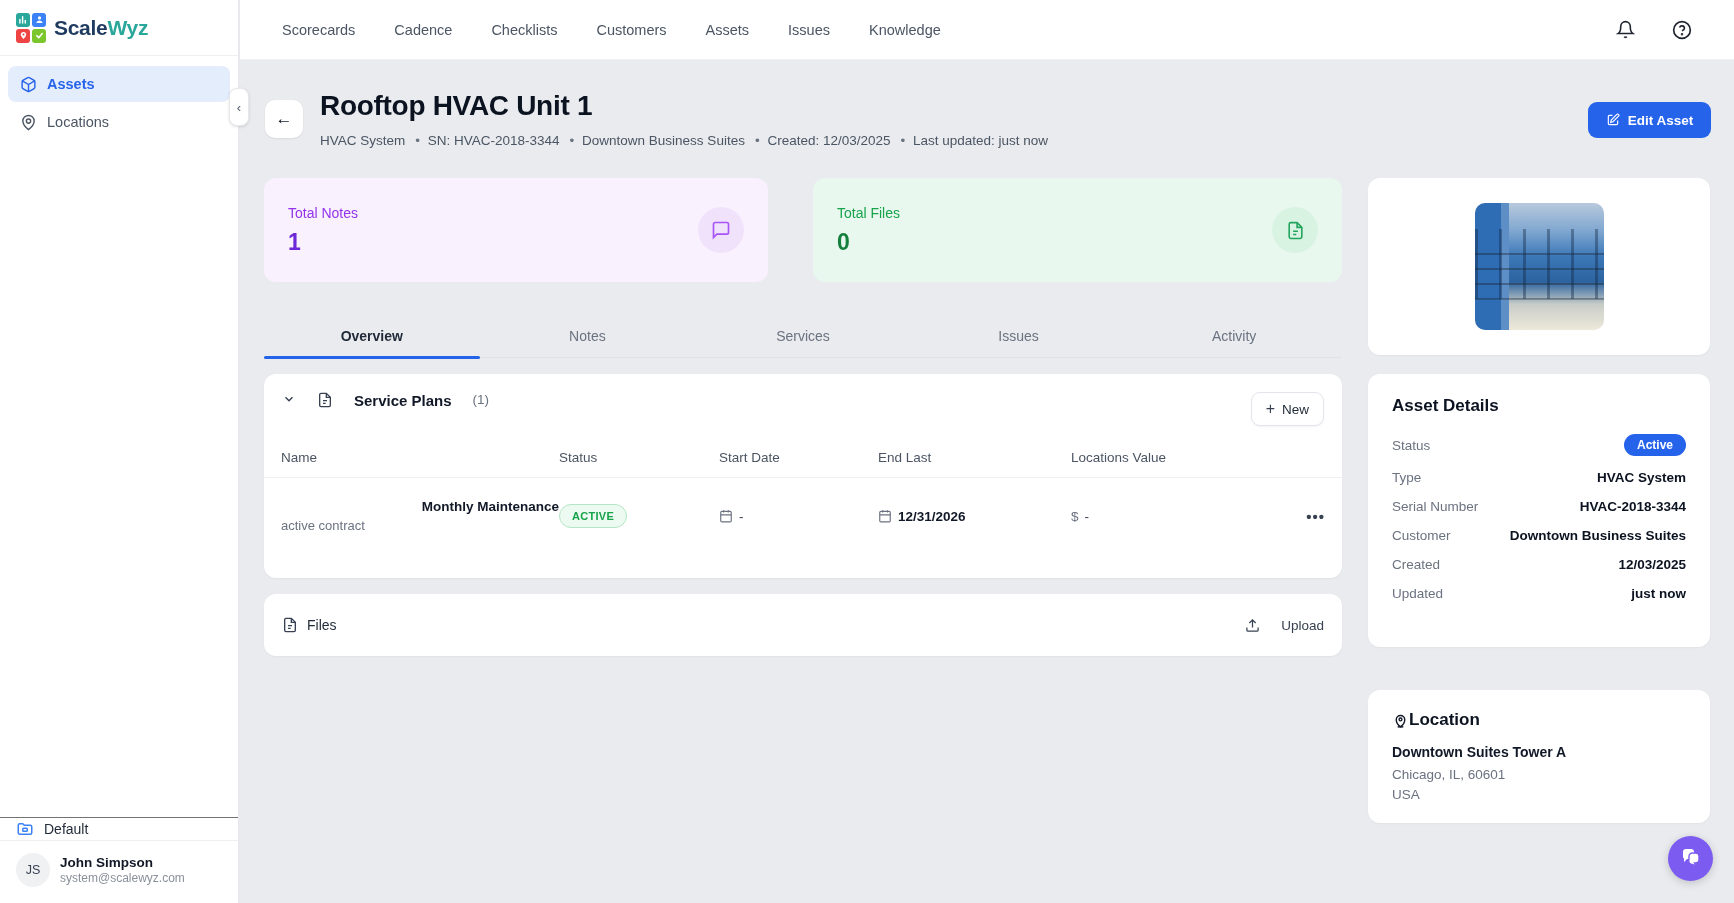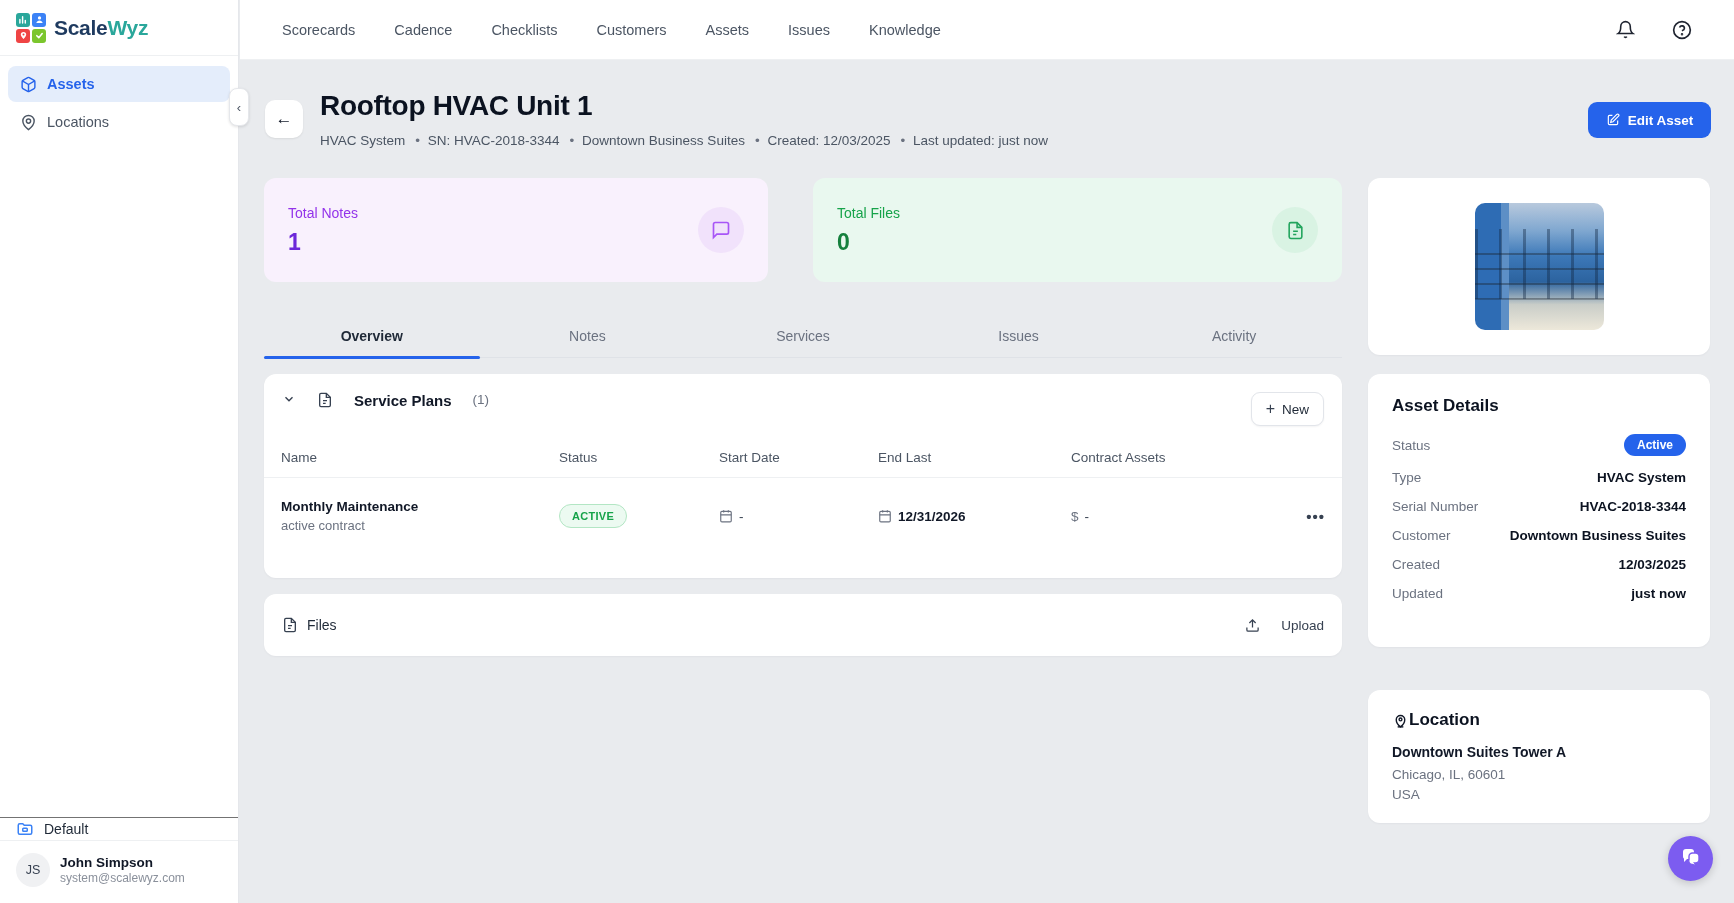--- a/index.html
+++ b/index.html
@@ -65,21 +65,21 @@
   .panel { position:absolute; background:#fff; border-radius:12px; box-shadow:0 1px 2px rgba(16,24,40,.04); }
   .sp-card { left:264px; top:374px; width:1078px; height:204px; }
   .sp-header { display:flex; align-items:flex-start; gap:21px; padding:18px 18px 12px; }
   .sp-title { font-size:15px; font-weight:700; color:#111827; }
   .sp-count { font-size:13.5px; color:#6b7280; }
   .new-btn { margin-left:auto; height:34px; padding:0 14px; background:#fff; border:1px solid #e2e5ea; border-radius:9px; font-size:13.5px; color:#1f2937; font-weight:500; display:flex; align-items:center; gap:7px; cursor:pointer; box-shadow:0 1px 2px rgba(16,24,40,.05); font-family:inherit; }
   .new-btn .plus { font-size:16px; line-height:1; color:#374151; }
   .sp-table-head, .sp-row { display:grid; grid-template-columns:278px 160px 159px 193px 180px 1fr; padding:0 17px; align-items:center; }
   .sp-table-head { height:40px; border-bottom:1px solid #eef0f2; font-size:13.5px; color:#4b5563; }
   .sp-row { height:76px; font-size:13.5px; }
-  .row-name { font-weight:600; color:#111827; margin-bottom:4px; }
+  .row-name { font-weight:600; color:#111827; margin-bottom:4px;text-align:right; }
   .row-sub { font-size:13px; color:#6b7280; }
   .pill-active { display:inline-flex; align-items:center; height:24px; padding:0 12px; background:#ecfaf1; border:1px solid #b3e6c4; border-radius:999px; color:#16a34a; font-size:11px; font-weight:700; letter-spacing:.3px; }
   .cell-icon { display:inline-flex; align-items:center; gap:6px; color:#374151; }
   .cell-icon svg { color:#6b7280; }
   .ellipsis-btn { justify-self:end; color:#374151; font-size:15px; letter-spacing:1px; font-weight:700; cursor:pointer; }
 
   .files-card { left:264px; top:594px; width:1078px; height:62px; display:flex; align-items:center; padding:0 18px; }
   .files-label { display:flex; align-items:center; gap:9px; font-size:14px; color:#1f2937; }
   .upload-btn { margin-left:auto; display:flex; align-items:center; gap:21px; font-size:13.5px; color:#374151; cursor:pointer; background:none; border:none; font-family:inherit; }
 
@@ -270,21 +270,21 @@
       <button class="new-btn">
         <span class="plus">+</span>
         <span>New</span>
       </button>
     </div>
     <div class="sp-table-head">
       <span>Name</span>
       <span>Status</span>
       <span>Start Date</span>
       <span>End Last</span>
-      <span>Contract Assets</span>
+      <span>Locations Value</span>
       <span></span>
     </div>
     <div class="sp-row">
       <div>
         <div class="row-name">Monthly Maintenance</div>
         <div class="row-sub">active contract</div>
       </div>
       <div><span class="pill-active">ACTIVE</span></div>
       <div class="cell-icon">
         <svg width="14" height="14" viewBox="0 0 24 24" fill="none" stroke="currentColor" stroke-width="2">

